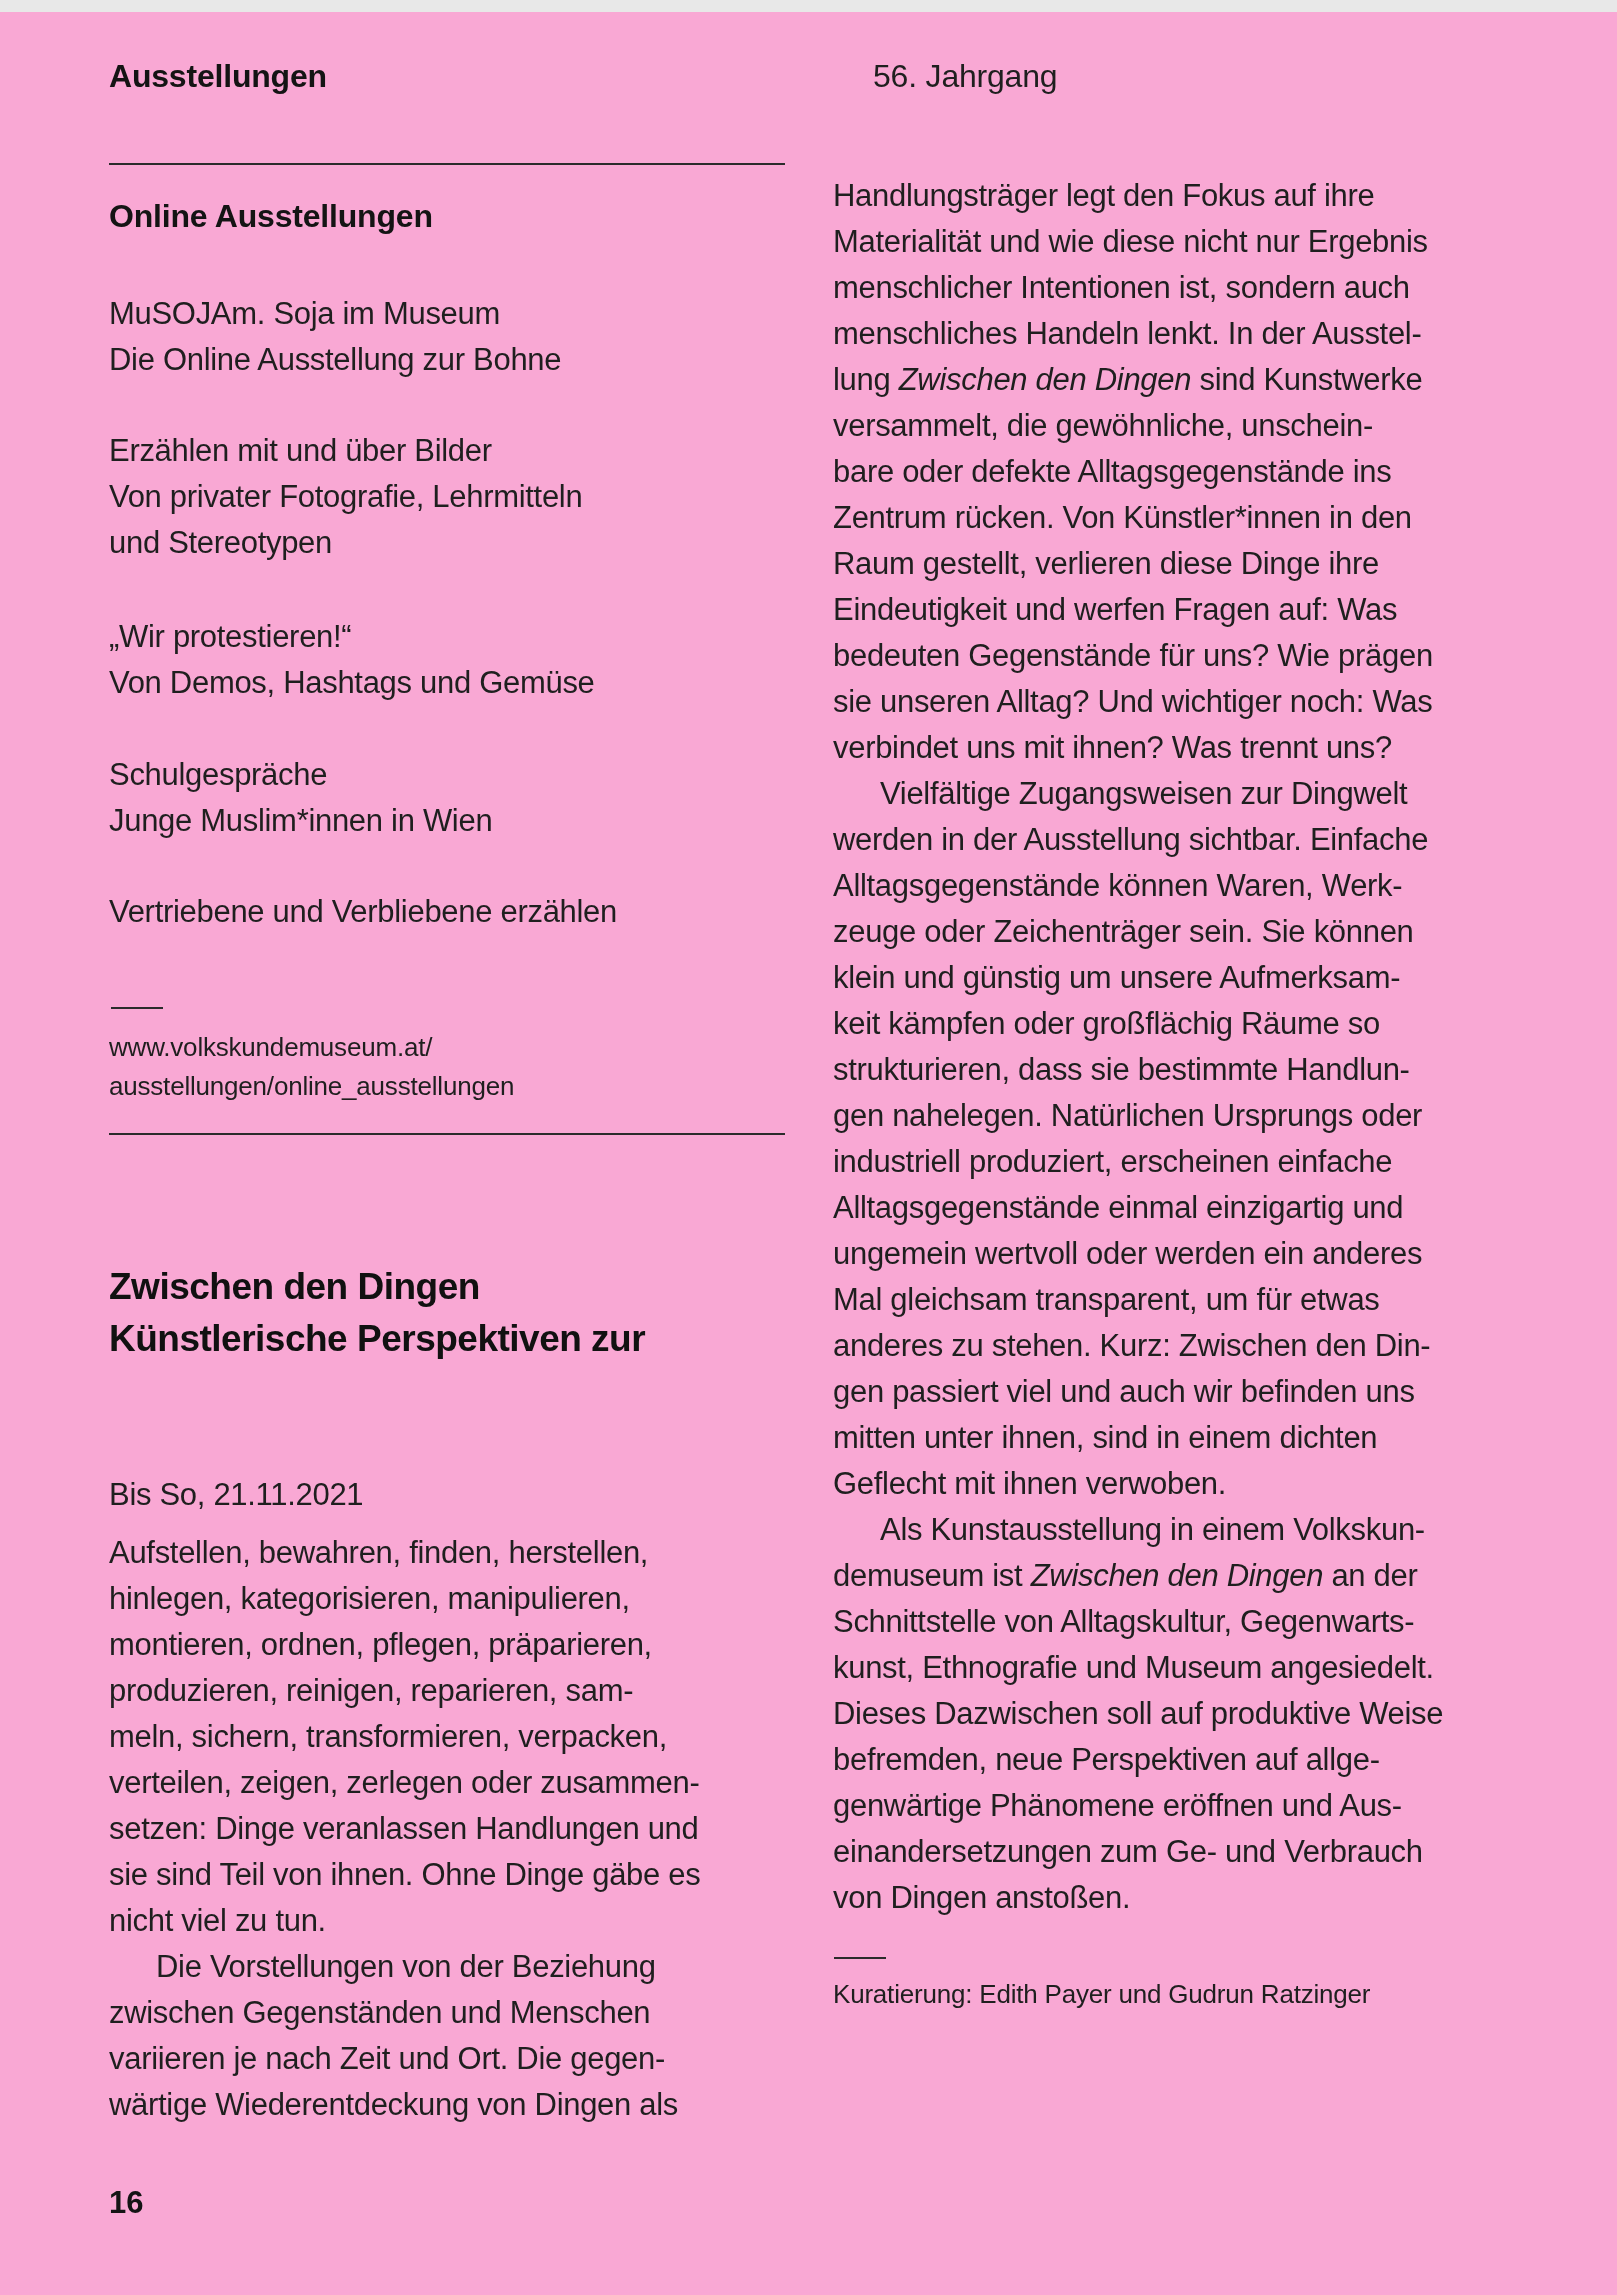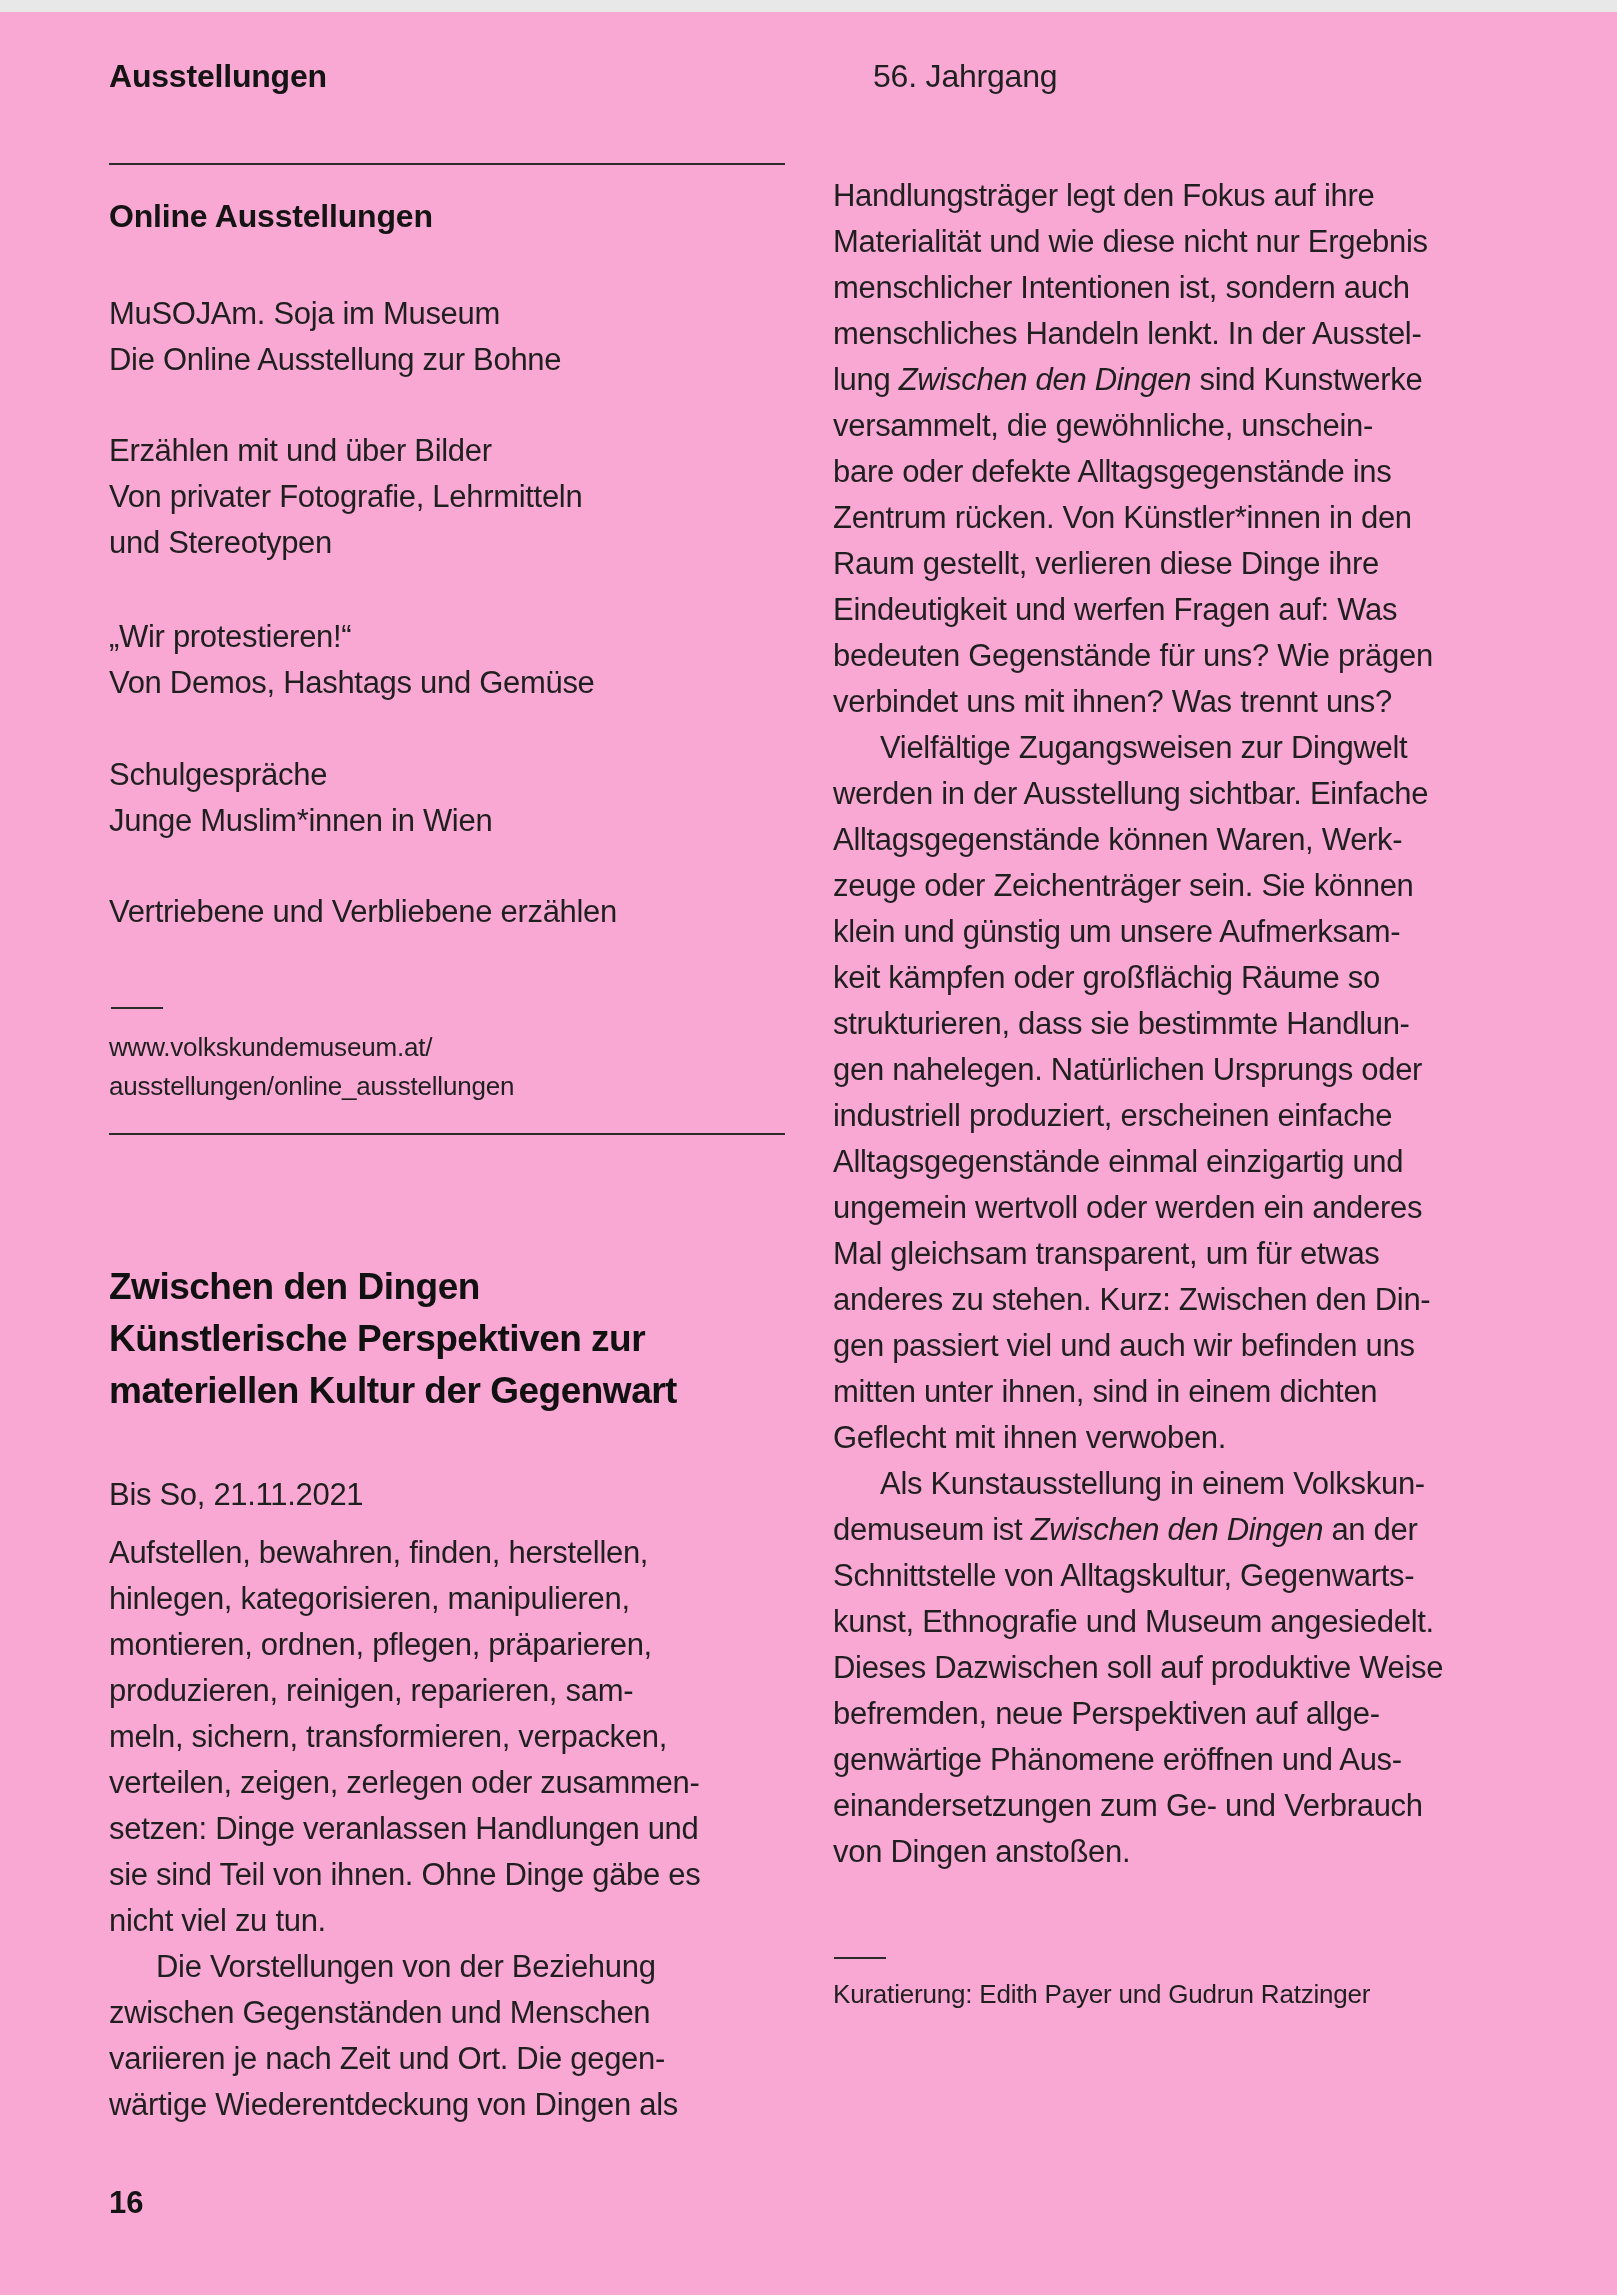--- a/index.html
+++ b/index.html
@@ -69,21 +69,20 @@
   <div class="abs small" style="left:109px; top:1016px;">
       <div class="line"><span>www.volkskundemuseum.at/</span></div>
       <div class="line"><span>ausstellungen/online_ausstellungen</span></div>
     </div>
 
   <div class="abs rule" style="left:109px; top:1121px; width:676px;"></div>
 
   <div class="abs doc-title" style="left:109px; top:1249px;">
       <div class="line"><span>Zwischen den Dingen</span></div>
       <div class="line"><span>Künstlerische Perspektiven zur</span></div>
-      <div class="line"><span>materiellen Kultur der Gegenwart</span></div>
     </div>
 
   <div class="abs body-text" style="left:109px; top:1460px;">Bis So, 21.11.2021</div>
 
   <div class="abs body-text" style="left:109px; top:1518px; width:683px;">
       <div class="line"><span>Aufstellen, bewahren, finden, herstellen,</span></div>
       <div class="line"><span>hinlegen, kategorisieren, manipulieren,</span></div>
       <div class="line"><span>montieren, ordnen, pflegen, präparieren,</span></div>
       <div class="line"><span>produzieren, reinigen, reparieren, sam-</span></div>
       <div class="line"><span>meln, sichern, transformieren, verpacken,</span></div>
@@ -104,20 +103,21 @@
       <div class="line"><span>Materialität und wie diese nicht nur Ergebnis</span></div>
       <div class="line"><span>menschlicher Intentionen ist, sondern auch</span></div>
       <div class="line"><span>menschliches Handeln lenkt. In der Ausstel-</span></div>
       <div class="line"><span>lung </span><span class="em">Zwischen den Dingen</span><span> sind Kunstwerke</span></div>
       <div class="line"><span>versammelt, die gewöhnliche, unschein-</span></div>
       <div class="line"><span>bare oder defekte Alltagsgegenstände ins</span></div>
       <div class="line"><span>Zentrum rücken. Von Künstler*innen in den</span></div>
       <div class="line"><span>Raum gestellt, verlieren diese Dinge ihre</span></div>
       <div class="line"><span>Eindeutigkeit und werfen Fragen auf: Was</span></div>
       <div class="line"><span>bedeuten Gegenstände für uns? Wie prägen</span></div>
+      <div class="line"><span>sie unseren Alltag? Und wichtiger noch: Was</span></div>
       <div class="line"><span>verbindet uns mit ihnen? Was trennt uns?</span></div>
       <div class="line indent"><span>Vielfältige Zugangsweisen zur Dingwelt</span></div>
       <div class="line"><span>werden in der Ausstellung sichtbar. Einfache</span></div>
       <div class="line"><span>Alltagsgegenstände können Waren, Werk-</span></div>
       <div class="line"><span>zeuge oder Zeichenträger sein. Sie können</span></div>
       <div class="line"><span>klein und günstig um unsere Aufmerksam-</span></div>
       <div class="line"><span>keit kämpfen oder großflächig Räume so</span></div>
       <div class="line"><span>strukturieren, dass sie bestimmte Handlun-</span></div>
       <div class="line"><span>gen nahelegen. Natürlichen Ursprungs oder</span></div>
       <div class="line"><span>industriell produziert, erscheinen einfache</span></div>

